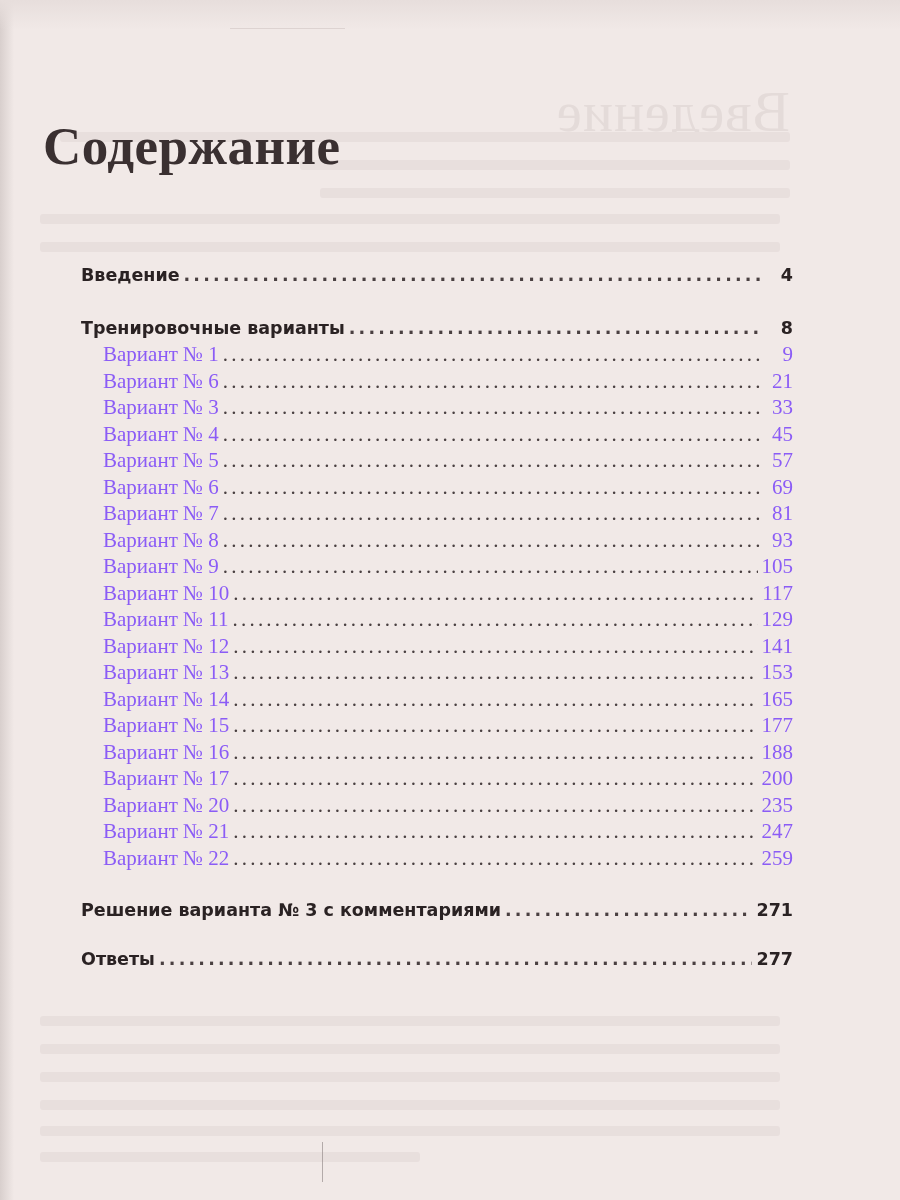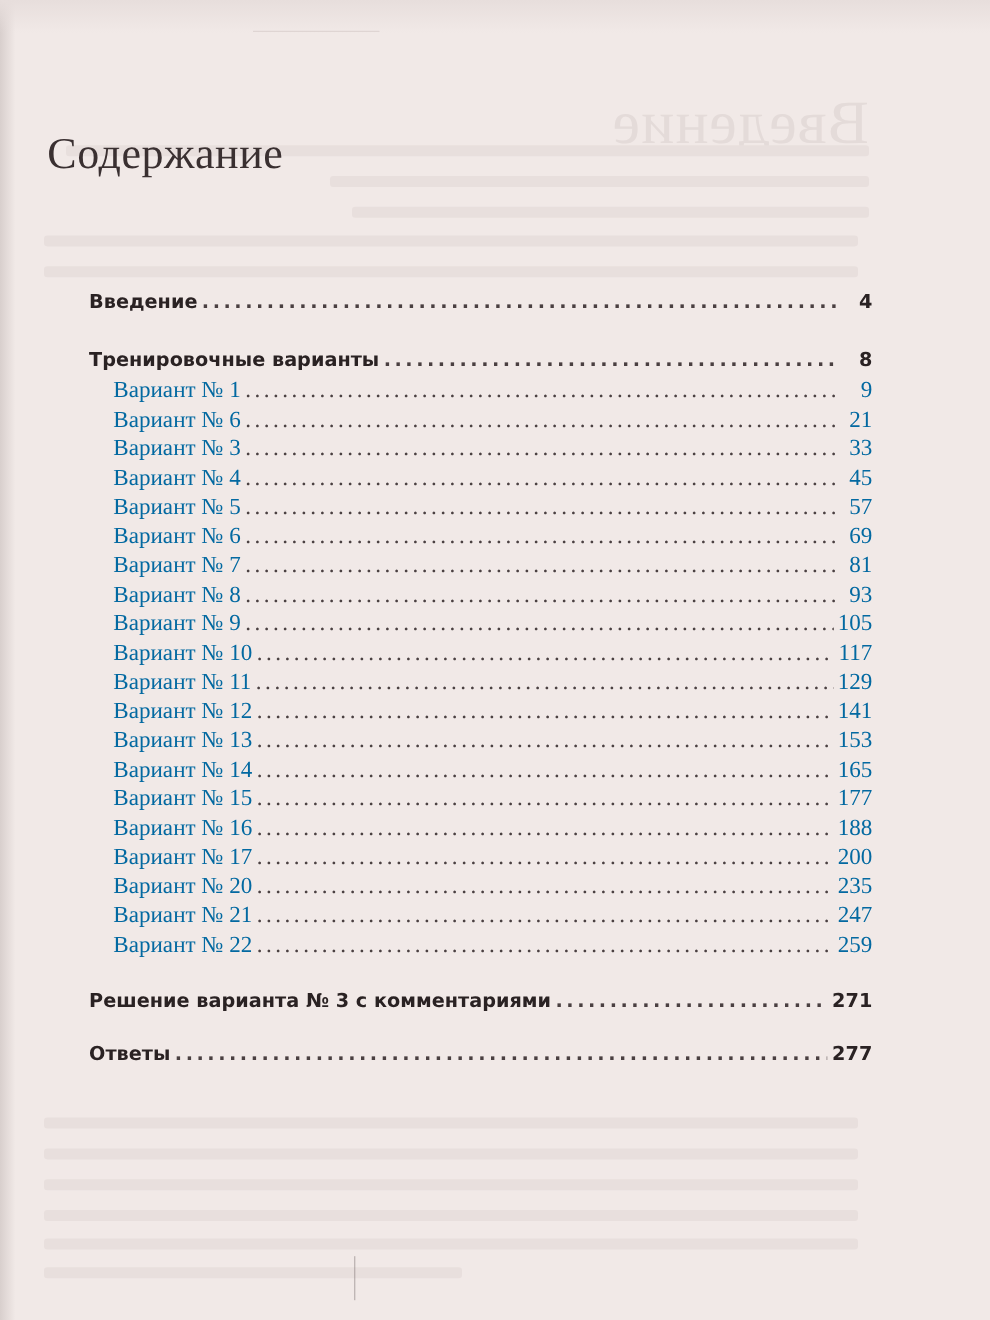--- a/index.html
+++ b/index.html
@@ -52,39 +52,39 @@
       position: absolute;
       left: 230px; top: 28px;
       width: 115px; height: 1px;
       background: #ddd3d1;
     }
     .page-title {
       position: absolute;
       left: 43px;
       top: 116px;
       font-family: "Liberation Serif", serif;
-      font-size: 40px;
-      font-weight: normal;
+      font-size: 53px;
+      font-weight: bold;
       color: #3a3031;
       margin: 0;
       letter-spacing: 0.5px;
     }
     .toc {
       position: absolute;
       left: 81px;
       top: 262px;
       width: 712px;
     }
     .toc-entry {
       display: flex;
       align-items: baseline;
       font-size: 19px;
       height: 26.5px;
       line-height: 26.5px;
-      color: #0369a1;
+      color: #8b5cf6;
     }
     .toc-entry.level-1 {
       font-family: "DejaVu Sans", sans-serif;
       font-weight: bold;
       font-size: 17.5px;
       color: #2a2223;
     }
     .toc-entry.level-2 {
       padding-left: 22px;
       font-family: "Liberation Serif", serif;

